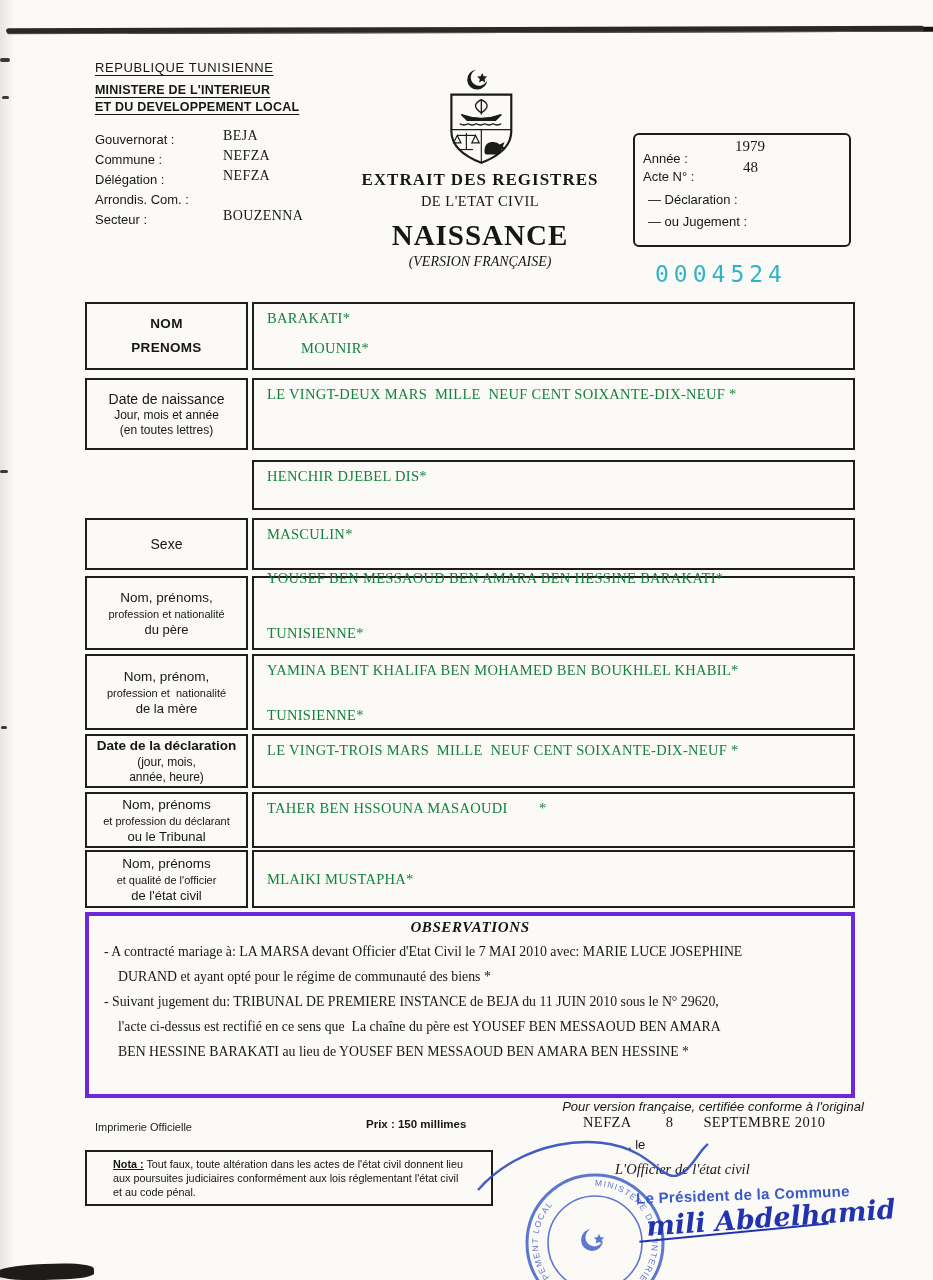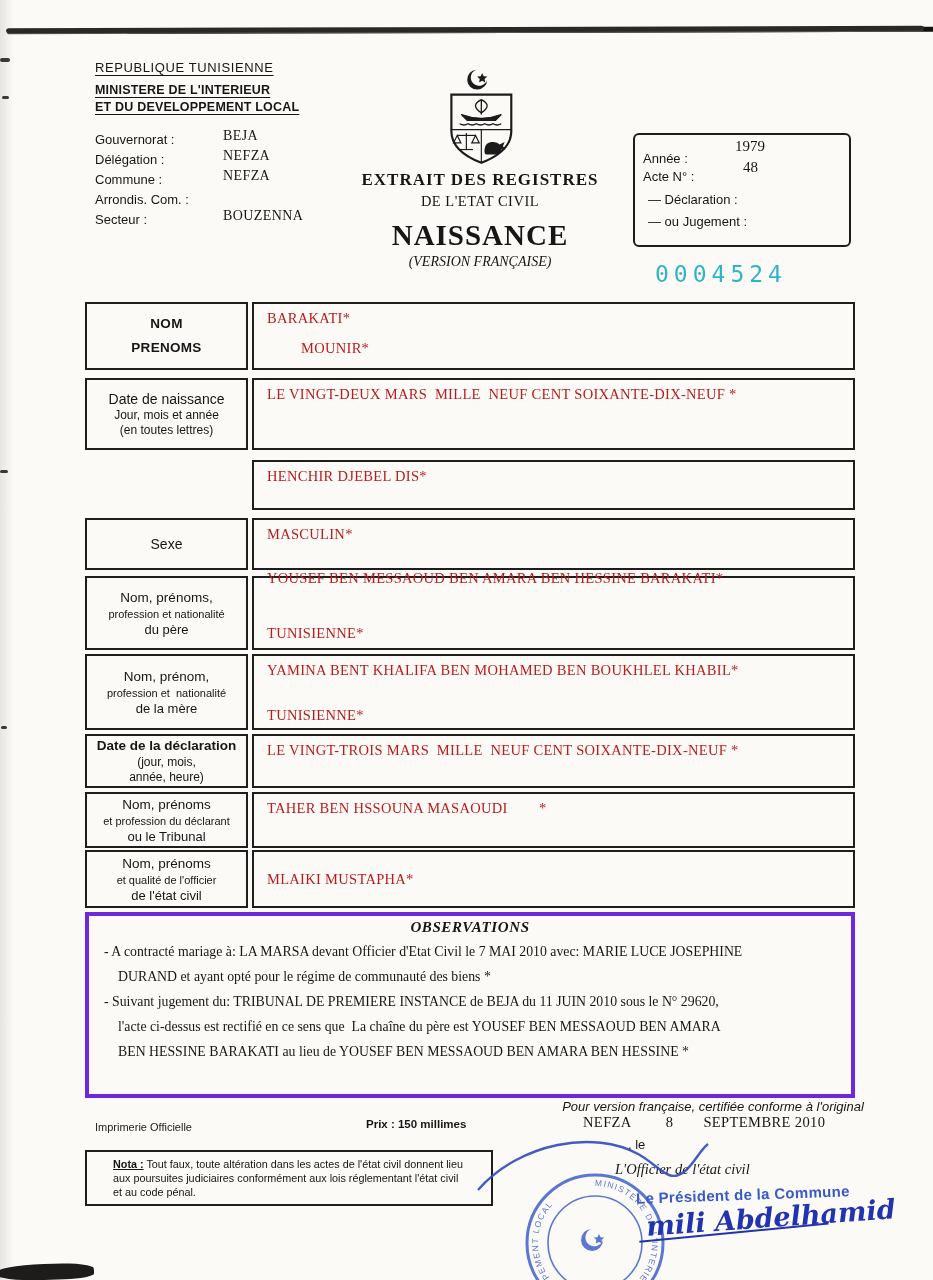--- a/index.html
+++ b/index.html
@@ -65,21 +65,21 @@
     align-items:center; text-align:center; padding:2px 4px; }
   .label-cell div{ white-space:pre; }
   .l0{ font-size:13.5px; line-height:18px; }
   .l1,.l2{ font-size:12px; line-height:15px; }
   .row-0 .l0,.row-0 .l1{ font-size:13.5px; font-weight:600; line-height:24px; letter-spacing:.3px; }
   .row-1 .l0,.row-3 .l0{ font-weight:400; font-size:14px; }
   .row-6 .l0{ font-weight:600; }
   .row-4 .l1,.row-5 .l1,.row-7 .l1,.row-8 .l1{ font-size:11px; }
   .row-4 .l2,.row-5 .l2,.row-7 .l2,.row-8 .l2{ font-size:13px; }
   .value-cell{ left:167px; width:603px; padding:5px 13px; overflow:visible;
-    font-family:"Liberation Serif", serif; font-size:14.5px; letter-spacing:.3px; color:#b91c1c; }
+    font-family:"Liberation Serif", serif; font-size:14.5px; letter-spacing:.3px; color:#15803d; }
   .v{ white-space:pre; min-height:19px; line-height:19px; }
   .row-0 .v1{ margin-top:11px;margin-left:34px; }
   .row-4 .v0{ position:relative; top:-14px; }
   .row-4 .v1{ margin-top:22px; }
   .row-5 .v1{ margin-top:26px; }
   .row-8 .v0{ margin-top:13px; }
 
   
   .obs{ position:absolute; left:85px; top:912px; width:770px; height:186px; border:4px solid #6d28d9; }
   .obs-title{ text-align:center; font-family:"Liberation Serif", serif; font-style:italic;
@@ -126,24 +126,24 @@
 
   <div class="header-left">
     <div class="republic">REPUBLIQUE TUNISIENNE</div>
     <div class="ministry">MINISTERE DE L'INTERIEUR</div>
     <div class="ministry">ET DU DEVELOPPEMENT LOCAL</div>
     <div class="admin-fields">
       <div class="af-row">
         <span class="af-label">Gouvernorat :</span><span class="af-value">BEJA</span>
       </div>
       <div class="af-row">
+        <span class="af-label">Commune :</span><span class="af-value">NEFZA</span>
+      </div>
+      <div class="af-row">
         <span class="af-label">Délégation :</span><span class="af-value">NEFZA</span>
-      </div>
-      <div class="af-row">
-        <span class="af-label">Commune :</span><span class="af-value">NEFZA</span>
       </div>
       <div class="af-row">
         <span class="af-label">Arrondis. Com. :</span><span class="af-value"></span>
       </div>
       <div class="af-row">
         <span class="af-label">Secteur :</span><span class="af-value">BOUZENNA</span>
       </div>
     </div>
   </div>
 

